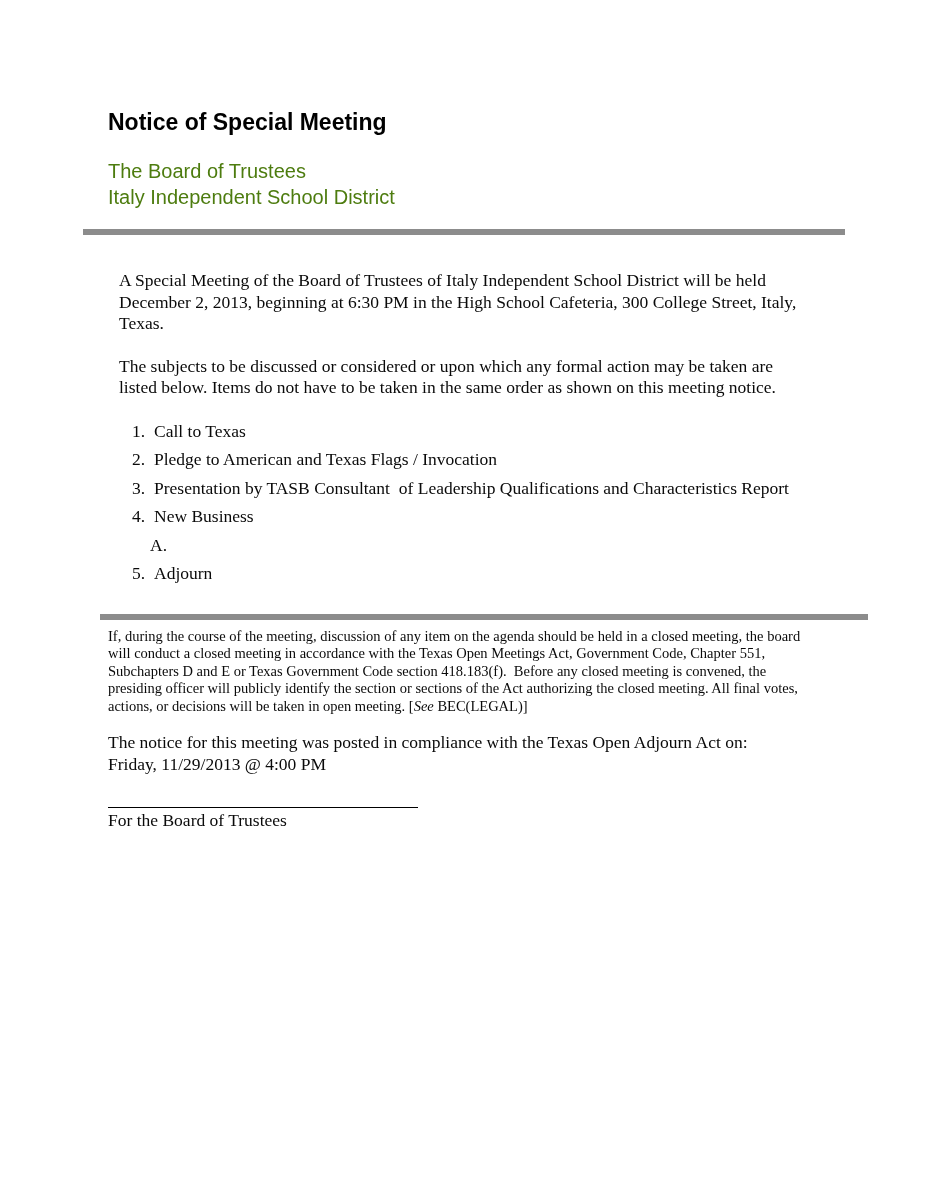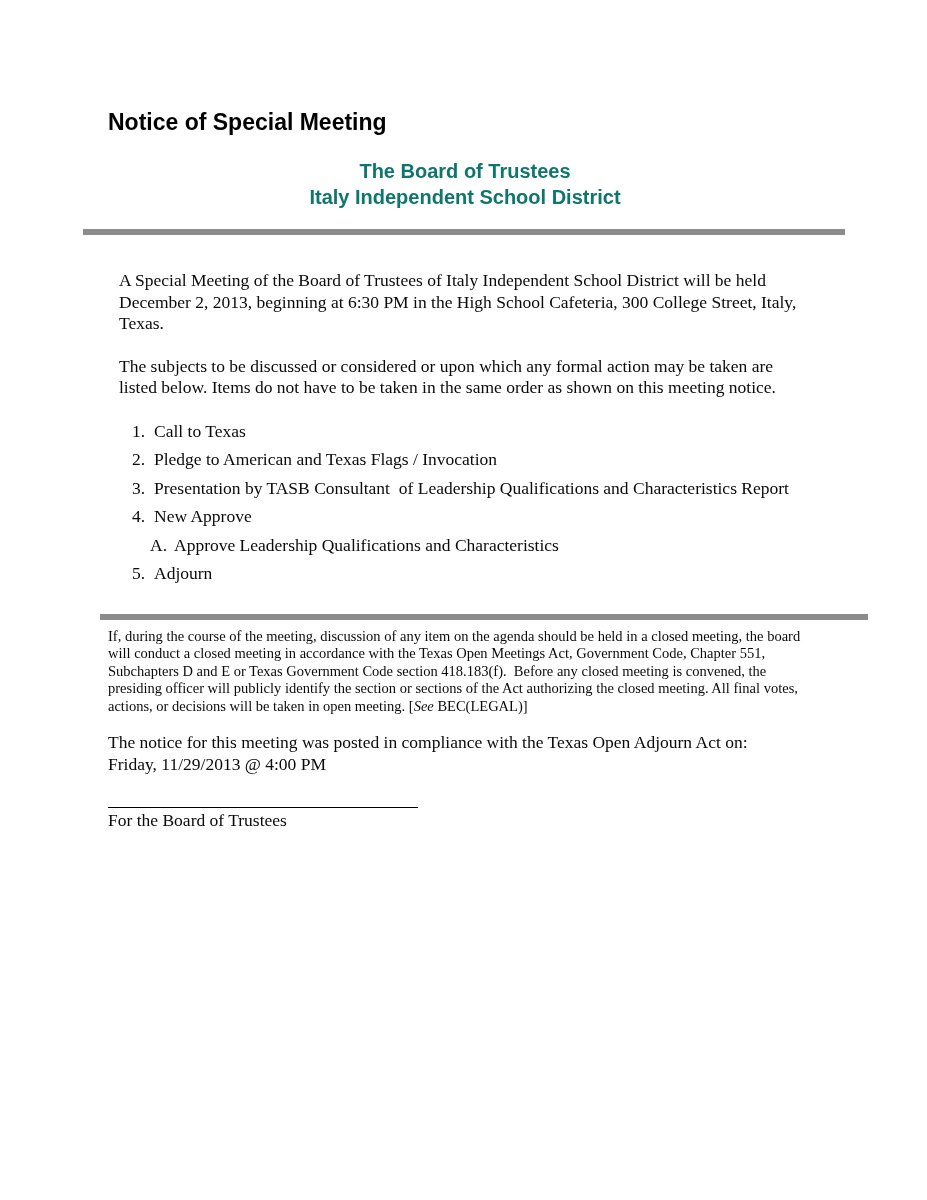--- a/index.html
+++ b/index.html
@@ -17,25 +17,24 @@
   .title {
     font-family: "Liberation Sans", sans-serif;
     font-weight: bold;
     font-size: 23px;
     line-height: 25px;
     margin: 0 0 23px 0;
     color: #000000;
   }
   .org {
     font-family: "Liberation Sans", sans-serif;
-    font-weight: bold;
+    font-weight: normal;
     font-size: 20px;
     line-height: 26px;
-    color: #0f766e;
-    text-align: center;
+    color: #4d7c0f;
   }
   .rule {
     height: 6px;
     background: #8c8c8c;
     border: none;
   }
   .rule-top {
     margin: 19px 0 0 -25px;
     width: 762px;
   }
@@ -139,26 +138,25 @@
       <span class="txt">Pledge to American and Texas Flags / Invocation</span>
     </div>
 
     <div class="agenda-item">
       <span class="num">3.</span>
       <span class="txt">Presentation by TASB Consultant  of Leadership Qualifications and Characteristics Report</span>
     </div>
 
     <div class="agenda-item">
       <span class="num">4.</span>
-      <span class="txt">New Approve</span>
+      <span class="txt">New Business</span>
     </div>
 
     <div class="agenda-subitem">
       <span class="letter">A.</span>
-      <span class="txt">Approve Leadership Qualifications and Characteristics</span>
     </div>
 
     <div class="agenda-item">
       <span class="num">5.</span>
       <span class="txt">Adjourn</span>
     </div>
 
   </div>
 
   <div class="rule rule-bottom"></div>

